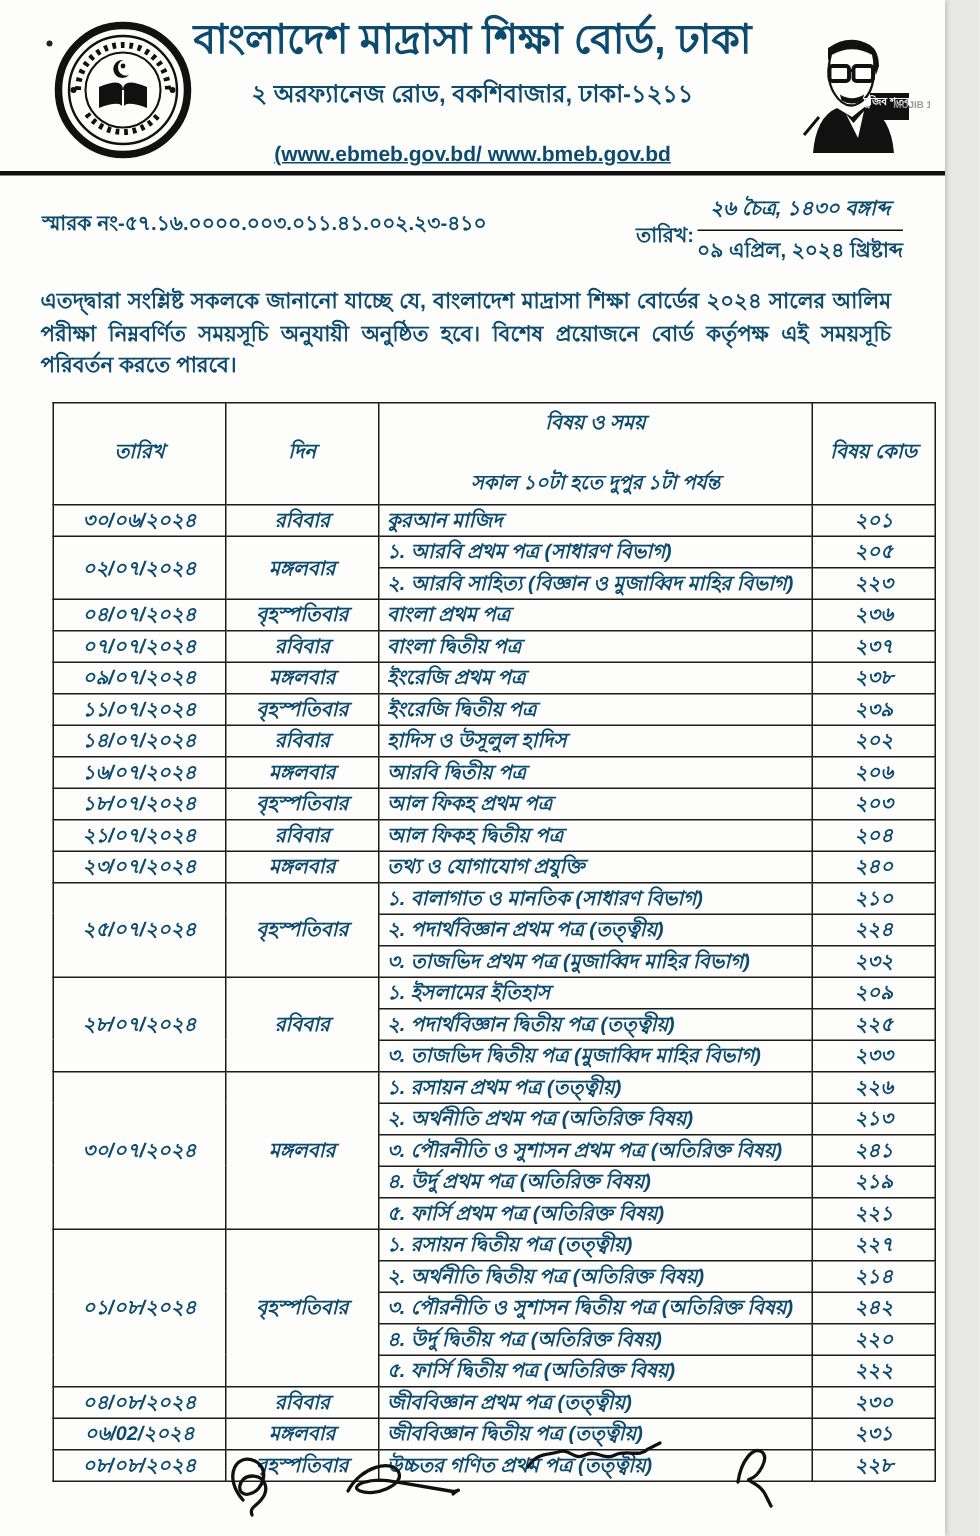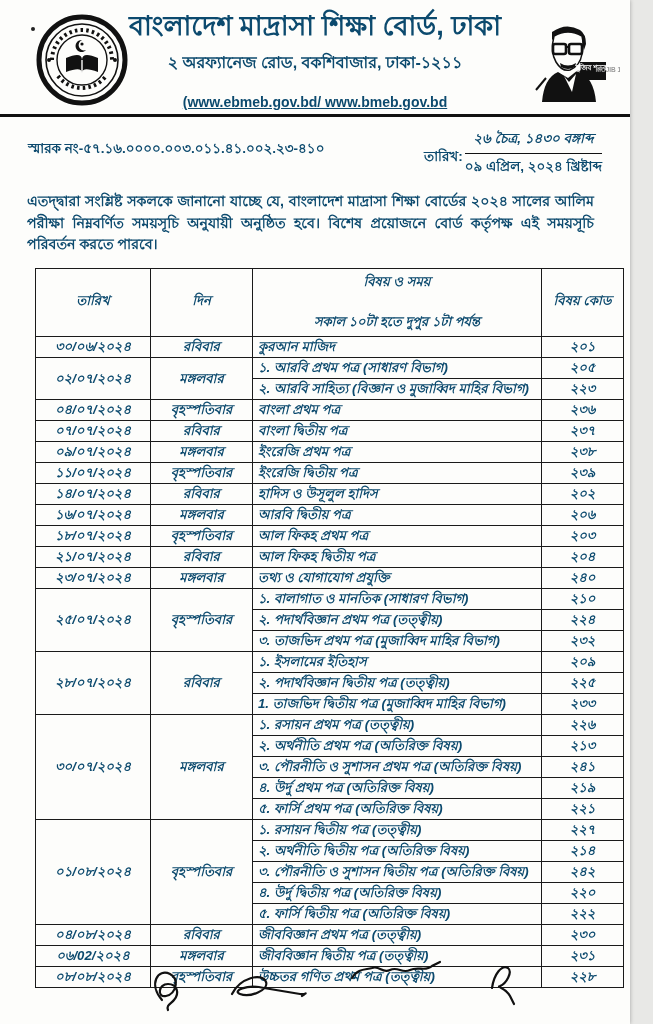--- a/index.html
+++ b/index.html
@@ -232,21 +232,21 @@
           <td class="c-date" rowspan="3">২৮/০৭/২০২৪</td>
           <td class="c-day" rowspan="3">রবিবার</td>
           <td class="c-subj">১. ইসলামের ইতিহাস</td>
           <td class="c-code">২০৯</td>
         </tr>
         <tr>
           <td class="c-subj">২. পদার্থবিজ্ঞান দ্বিতীয় পত্র (তত্ত্বীয়)</td>
           <td class="c-code">২২৫</td>
         </tr>
         <tr>
-          <td class="c-subj">1. তাজভিদ দ্বিতীয় পত্র (মুজাব্বিদ মাহির বিভাগ)</td>
+          <td class="c-subj">৩. তাজভিদ দ্বিতীয় পত্র (মুজাব্বিদ মাহির বিভাগ)</td>
           <td class="c-code">২৩৩</td>
         </tr>
         <tr>
           <td class="c-date" rowspan="5">৩০/০৭/২০২৪</td>
           <td class="c-day" rowspan="5">মঙ্গলবার</td>
           <td class="c-subj">১. রসায়ন প্রথম পত্র (তত্ত্বীয়)</td>
           <td class="c-code">২২৬</td>
         </tr>
         <tr>
           <td class="c-subj">২. অর্থনীতি প্রথম পত্র (অতিরিক্ত বিষয়)</td>

